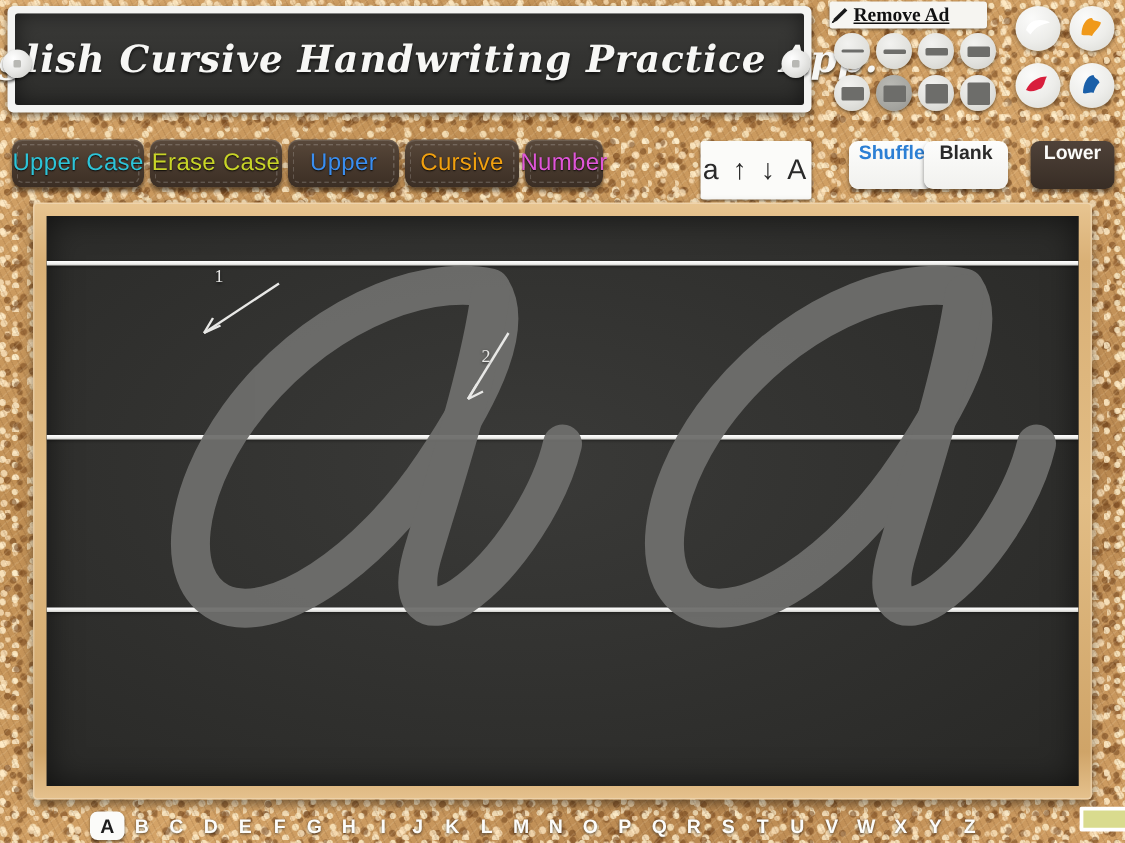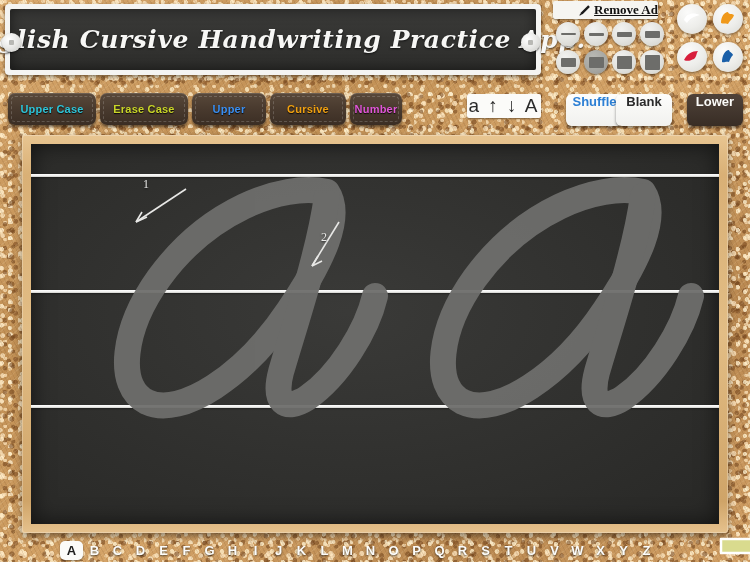--- a/index.html
+++ b/index.html
@@ -78,21 +78,21 @@
     width:5px;height:5px;margin:-2.5px 0 0 -2.5px;
     background:#b8b8b4;border-radius:1px;
   }
   .screw.left{left:2px;}
   .screw.right{left:521px;}
 
   
   #remove-ad{
     position:absolute;left:553px;top:1px;width:105px;height:18px;
     background:#f6f5f1;border-radius:2px;
-    display:flex;align-items:center;justify-content:flex-end;gap:3px;
+    display:flex;align-items:center;justify-content:flex-start;gap:3px;
     box-shadow:0 1px 2px rgba(0,0,0,.4);
     cursor:pointer;
   }
   #remove-ad .label{
     font-size:13px;font-weight:bold;color:#111;
     font-family:"Liberation Serif",serif;
     text-decoration:underline;
   }
 
   
@@ -124,28 +124,28 @@
     background:linear-gradient(180deg,#59493b 0%,#4a3b2f 45%,#3b2e24 100%);
     box-shadow:0 2px 3px rgba(0,0,0,.5), inset 0 1px 0 rgba(255,255,255,.12);
     display:flex;align-items:center;justify-content:center;
     cursor:pointer;
   }
   .mode-btn::before{
     content:"";position:absolute;inset:3px;border-radius:4px;
     border:1px dashed rgba(255,255,255,.18);
   }
   .mode-btn span{
-    font-size:11px;font-weight:bold;letter-spacing:.2px;
+    font-size:16px;font-weight:normal;letter-spacing:.2px;
     text-shadow:0 1px 1px rgba(0,0,0,.85);
     position:relative;
   }
 
   
   #case-toggle{
-    position:absolute;left:467px;top:94px;width:74px;height:24px;
+    position:absolute;left:467px;top:94px;width:74px;height:39px;
     background:#fbfbf9;border-radius:2px;
     display:flex;align-items:center;justify-content:center;
     box-shadow:0 1px 2px rgba(0,0,0,.4);cursor:pointer;
   }
   #case-toggle span{font-size:19px;color:#2a2a2a;letter-spacing:2px;}
 
   .tool-btn{
     position:absolute;top:94px;height:32px;border-radius:6px;
     display:flex;justify-content:center;
     box-shadow:0 2px 3px rgba(0,0,0,.45);cursor:pointer;

